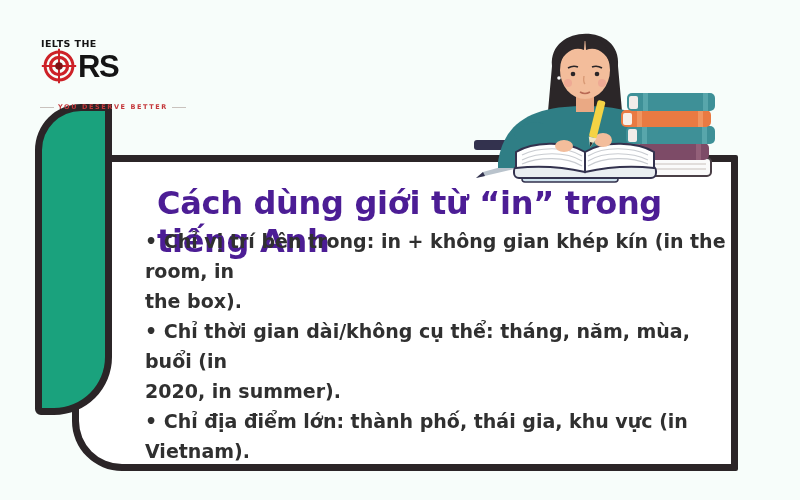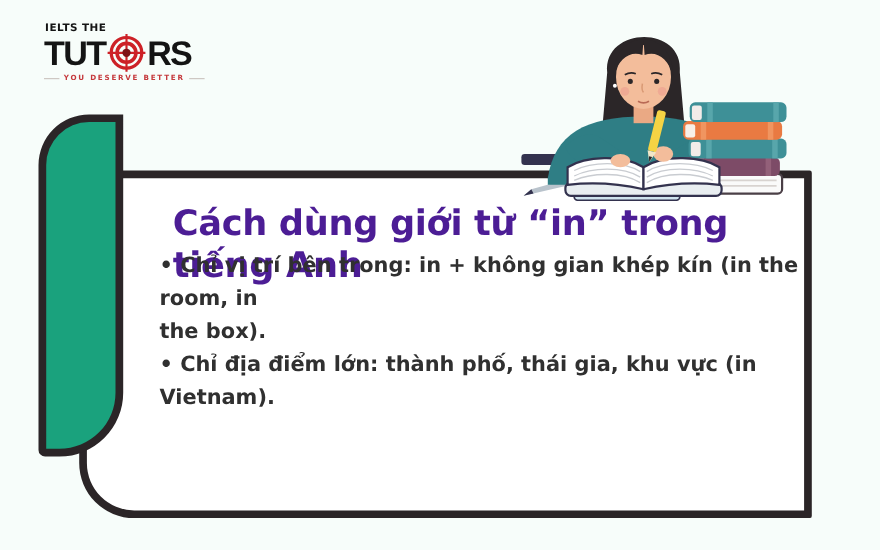--- a/index.html
+++ b/index.html
@@ -4,27 +4,27 @@
 <style>
   * { margin:0; padding:0; box-sizing:border-box; }
   html,body { width:800px; height:500px; }
   .canvas {
     position:relative; width:800px; height:500px;
     background:#f7fdfa; overflow:hidden;
     font-family:"DejaVu Sans","Liberation Sans",sans-serif;
   }
 
   
-  .logo { position:absolute; left:40px; top:20px; z-index:5; width:140px; }
+  .logo { position:absolute; left:40px; top:38px; z-index:5; width:140px; }
   .logo-top { font-size:9.5px; font-weight:bold; letter-spacing:.4px; color:#141414; margin-left:1px; }
   .logo-row { display:flex; align-items:center; height:34px; }
   .logo-word { font-size:31px; font-weight:800; letter-spacing:-1.5px; color:#141414;
                font-family:"Liberation Sans","DejaVu Sans",sans-serif; line-height:1; }
   .logo-target { width:36px; height:36px; margin:0 1px; flex:0 0 auto; }
-  .logo-tagline { display:flex; align-items:center; gap:4px; margin-top:2px;text-align:center; }
+  .logo-tagline { display:flex; align-items:center; gap:4px; margin-top:20px;text-align:center; }
   .logo-tagline .dash { flex:0 0 14px; height:0; border-top:1px solid #c9c2bd; }
   .logo-tagline .tg { font-size:6.5px; font-weight:bold; color:#c5393c; letter-spacing:1.6px; white-space:nowrap; }
 
   
   .paper {
     position:absolute; left:72px; top:155px; width:666px; height:316px;
     background:#ffffff; border:7px solid #2b2527;
     border-radius:2px 2px 2px 50px; z-index:1;
   }
   .spine {
@@ -46,21 +46,20 @@
   .illus { position:absolute; left:470px; top:6px; width:250px; height:178px; z-index:4; }
 </style>
 </head>
 <body>
 
 <div class="canvas">
 
   <div class="logo">
     <div class="logo-top">IELTS THE</div>
     <div class="logo-row">
-      <span class="logo-word">TUT</span>
       <svg class="logo-target" viewBox="0 0 44 44">
         <line x1="22" y1="1" x2="22" y2="43" stroke="#cd2127" stroke-width="2.4"></line>
         <line x1="1" y1="22" x2="43" y2="22" stroke="#cd2127" stroke-width="2.4"></line>
         <circle cx="22" cy="22" r="17" fill="none" stroke="#cd2127" stroke-width="3.6"></circle>
         <circle cx="22" cy="22" r="10.5" fill="none" stroke="#cd2127" stroke-width="4"></circle>
         <circle cx="22" cy="22" r="4.6" fill="#7d1216"></circle>
       </svg>
       <span class="logo-word">RS</span>
     </div>
     <div class="logo-tagline">
@@ -71,20 +70,22 @@
   </div>
 
   <div class="paper"></div>
   <div class="spine"></div>
 
   <h1 class="card-title">Cách dùng giới từ “in” trong tiếng Anh</h1>
 
   <div class="card-body">
     <p>• Chỉ vị trí bên trong: in + không gian khép kín (in the room, in
 the box).</p>
+    <p>• Chỉ thời gian dài/không cụ thể: tháng, năm, mùa, buổi (in
+2020, in summer).</p>
     <p>• Chỉ địa điểm lớn: thành phố, thái gia, khu vực (in
 Vietnam).</p>
   </div>
 
   <svg class="illus" viewBox="0 0 250 178">
 
     <rect x="4" y="134" width="50" height="10" rx="3" fill="#33324e"></rect>
 
     <g>
       <polygon points="6,172 13,166 60,153 62,159" fill="#b9c3cc"></polygon>

